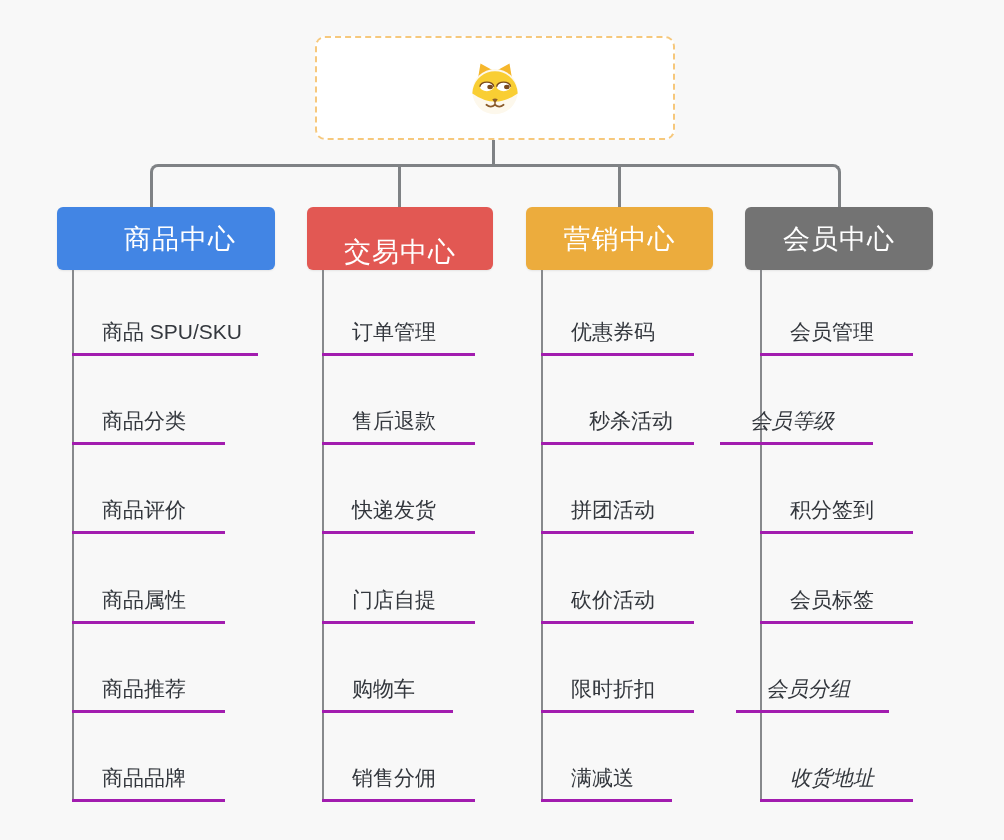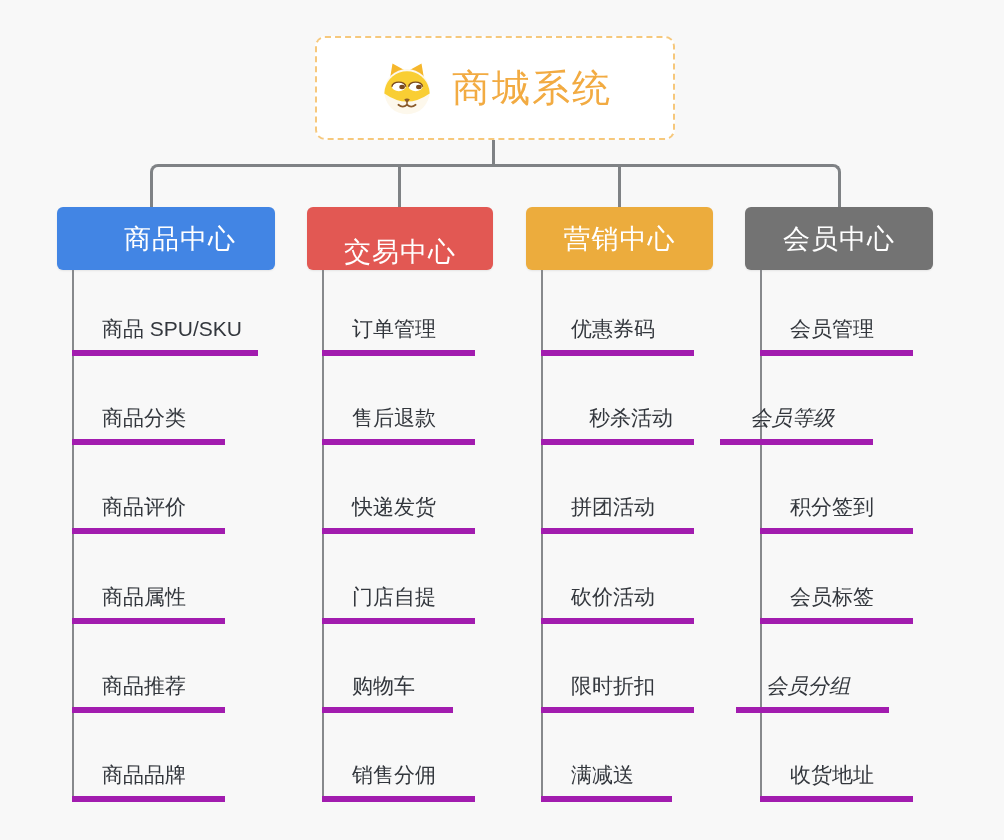--- a/index.html
+++ b/index.html
@@ -51,21 +51,21 @@
     letter-spacing:1px;
     cursor:pointer;
     box-shadow:0 1px 2px rgba(0,0,0,0.08);
     white-space:nowrap;
   }
   
   .leaf-vline{position:absolute;width:2px;background:#87898c;}
   .leaf-node{
     position:absolute;height:44px;
     box-sizing:border-box;
-    border-bottom:6px solid #a21caf;
+    border-bottom:3px solid #a21caf;
     display:flex;align-items:flex-end;
     padding:0 0 7px 30px;
     font-size:21px;
     color:#33373d;
     cursor:pointer;
     white-space:nowrap;
   }
 </style>
 </head>
 <body>
@@ -89,21 +89,20 @@
         <ellipse cx="41.5" cy="30.5" rx="7.6" ry="5" fill="#ffffff"></ellipse>
         <path d="M15.4 30.5 a7.6 5 0 0 1 15.2 0" fill="none" stroke="#7a4a1e" stroke-width="1.6"></path>
         <path d="M33.9 30.5 a7.6 5 0 0 1 15.2 0" fill="none" stroke="#7a4a1e" stroke-width="1.6"></path>
         <ellipse cx="26.6" cy="31" rx="3.1" ry="2.5" fill="#7a4a1e"></ellipse>
         <ellipse cx="45.1" cy="31" rx="3.1" ry="2.5" fill="#7a4a1e"></ellipse>
         <path d="M29 44.5 Q32 42.8 35 44.5 Q32.8 48 32 48 Q31.2 48 29 44.5 Z" fill="#8a5a2a"></path>
         <path d="M32 47.5 L32 50.5" stroke="#8a5a2a" stroke-width="1.6" fill="none"></path>
         <path d="M22.5 50.5 Q27.3 54.5 32 50.5 Q36.7 54.5 41.5 50.5" stroke="#8a5a2a" stroke-width="1.9" fill="none" stroke-linecap="round"></path>
       </svg>
     </span>
-    <span class="root-title">商城系统</span>
   </div>
 
   <div id="branches-host">
       <div class="branch-node" style="left: 57px; width: 190px; background: rgb(66, 133, 228); padding-left: 28px;">
         <span>商品中心</span>
       </div>
       <div class="leaf-vline" style="left: 72px; top: 270px; height: 531px;"></div>
       <div class="leaf-node" style="left: 72px; top: 312px; width: 186px;">
         <span>商品 SPU/SKU</span>
       </div>
@@ -178,18 +177,18 @@
       </div>
       <div class="leaf-node" style="left: 760px; top: 490px; width: 153px;">
         <span>积分签到</span>
       </div>
       <div class="leaf-node" style="left: 760px; top: 580px; width: 153px;">
         <span>会员标签</span>
       </div>
       <div class="leaf-node" style="left: 736px; top: 669px; width: 153px; font-style: italic;">
         <span>会员分组</span>
       </div>
-      <div class="leaf-node" style="left: 760px; top: 758px; width: 153px;">
+      <div class="leaf-node" style="left: 760px; top: 758px; width: 153px; font-style: italic;">
         <span>收货地址</span>
       </div>
     </div>
 
 </div>
 
 </body></html>

